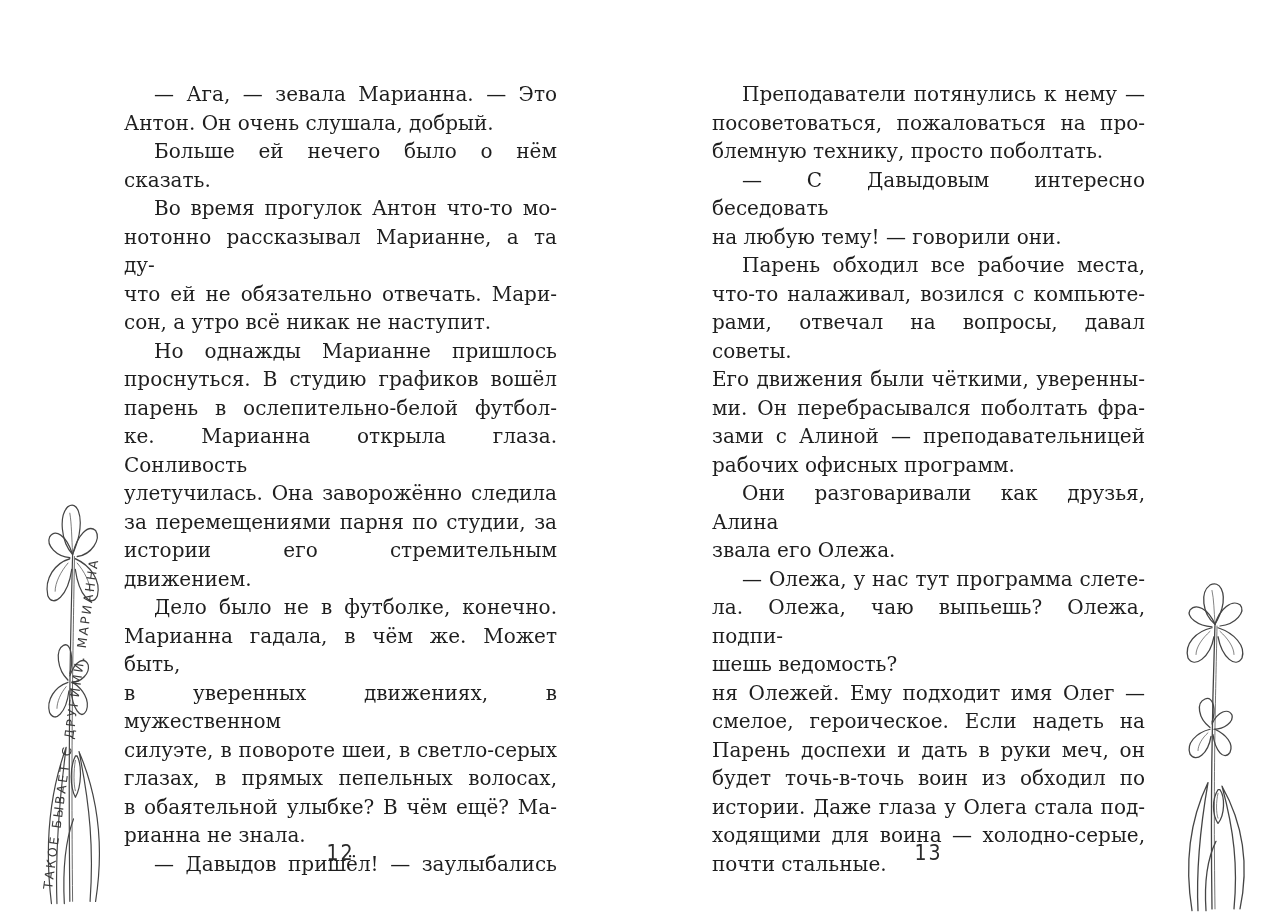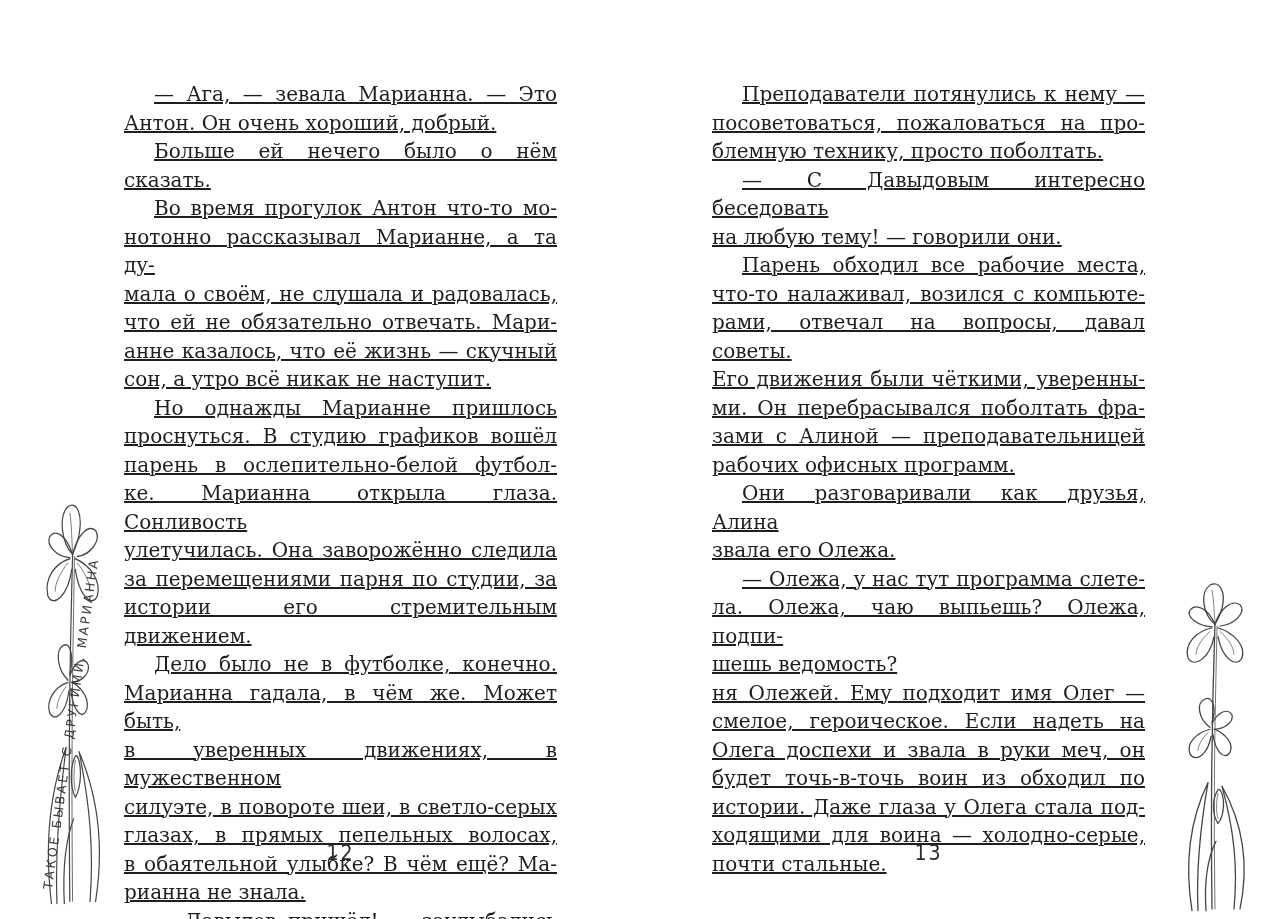--- a/index.html
+++ b/index.html
@@ -26,21 +26,20 @@
   }
   .text-col.left  { left: 124px; }
   .text-col.right { left: 712px; }
 
   .para { margin: 0; }
   .line {
     text-align: justify;
     text-align-last: justify;
     text-justify: inter-word;
     white-space: normal;
-    text-decoration: underline;
   }
   .line.first { text-indent: 30px; }
   .line.last  { text-align-last: left; }
 
   
   .page-number {
     position: absolute;
     top: 841px;
     width: 433px;
     text-align: center;
@@ -104,31 +103,29 @@
       <path d="M46 374 C44 340 48 314 56 296"></path>
     </g>
   </svg>
 
   <div class="side-title">ТАКОЕ БЫВАЕТ С ДРУГИМИ. МАРИАННА</div>
 
   <section>
     <div class="text-col left">
         <div class="para">
           <div class="line first">— Ага, — зевала Марианна. — Это</div>
-          <div class="line last">Антон. Он очень хороший, добрый.</div>
+          <div class="line last">Антон. Он очень слушала, добрый.</div>
         </div>
         <div class="para">
           <div class="line first last">Больше ей нечего было о нём сказать.</div>
         </div>
         <div class="para">
           <div class="line first">Во время прогулок Антон что-то мо-</div>
           <div class="line">нотонно рассказывал Марианне, а та ду-</div>
-          <div class="line">мала о своём, не слушала и радовалась,</div>
           <div class="line">что ей не обязательно отвечать. Мари-</div>
-          <div class="line">анне казалось, что её жизнь — скучный</div>
           <div class="line last">сон, а утро всё никак не наступит.</div>
         </div>
         <div class="para">
           <div class="line first">Но однажды Марианне пришлось</div>
           <div class="line">проснуться. В студию графиков вошёл</div>
           <div class="line">парень в ослепительно-белой футбол-</div>
           <div class="line">ке. Марианна открыла глаза. Сонливость</div>
           <div class="line">улетучилась. Она заворожённо следила</div>
           <div class="line">за перемещениями парня по студии, за</div>
           <div class="line last">истории его стремительным движением.</div>
@@ -174,21 +171,21 @@
           <div class="line last">звала его Олежа.</div>
         </div>
         <div class="para">
           <div class="line first">— Олежа, у нас тут программа слете-</div>
           <div class="line">ла. Олежа, чаю выпьешь? Олежа, подпи-</div>
           <div class="line last">шешь ведомость?</div>
         </div>
         <div class="para">
           <div class="line">ня Олежей. Ему подходит имя Олег —</div>
           <div class="line">смелое, героическое. Если надеть на</div>
-          <div class="line">Олега доспехи и звала в руки меч, он</div>
+          <div class="line">Парень доспехи и дать в руки меч, он</div>
           <div class="line">будет точь-в-точь воин из обходил по</div>
           <div class="line">истории. Даже глаза у Олега стала под-</div>
           <div class="line">ходящими для воина — холодно-серые,</div>
           <div class="line last">почти стальные.</div>
         </div>
       </div>
     <div class="page-number right">13</div>
   </section>
 
   <svg class="iris right" viewBox="0 0 100 380" preserveAspectRatio="none">

